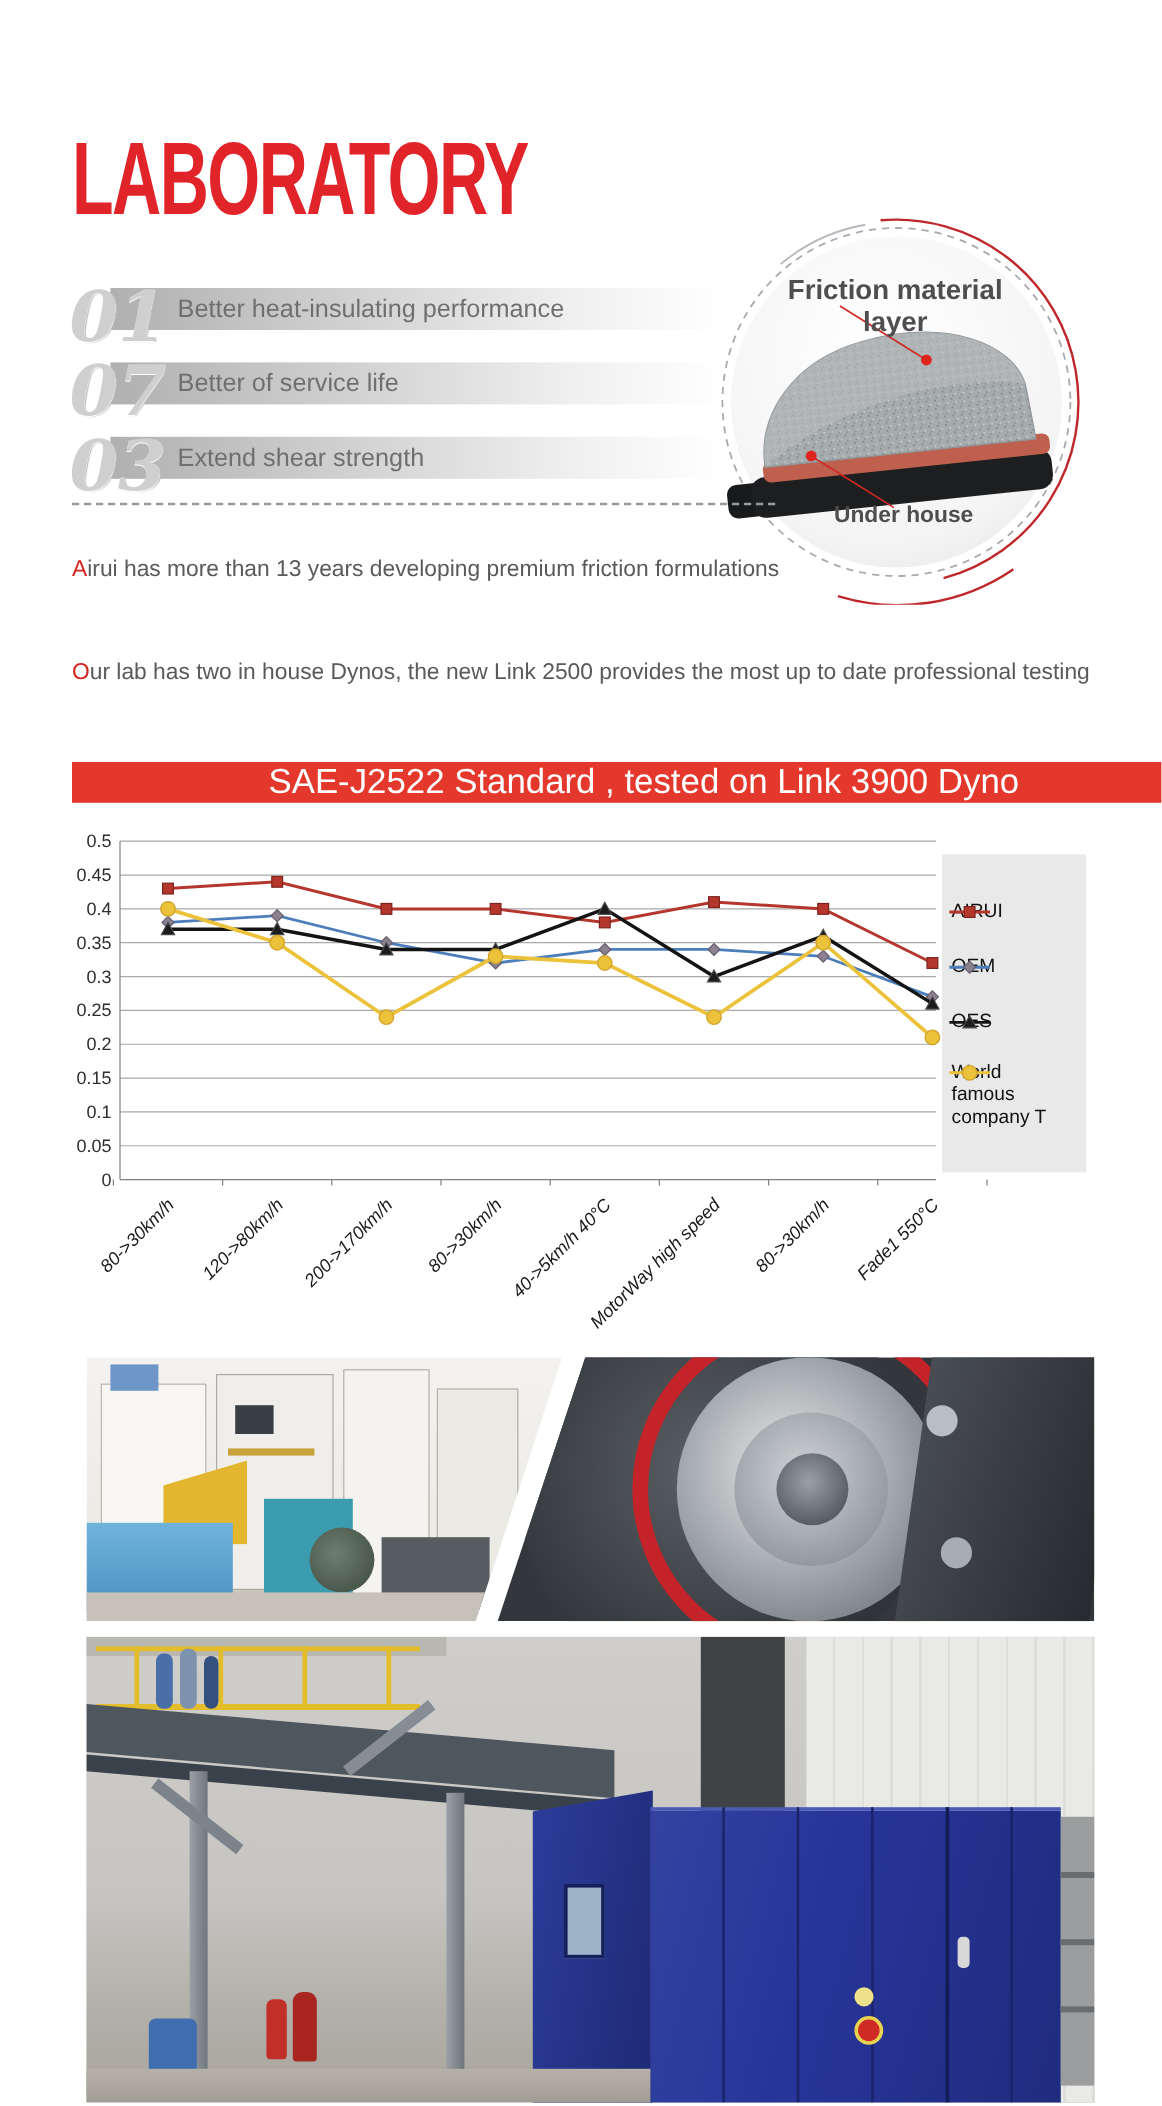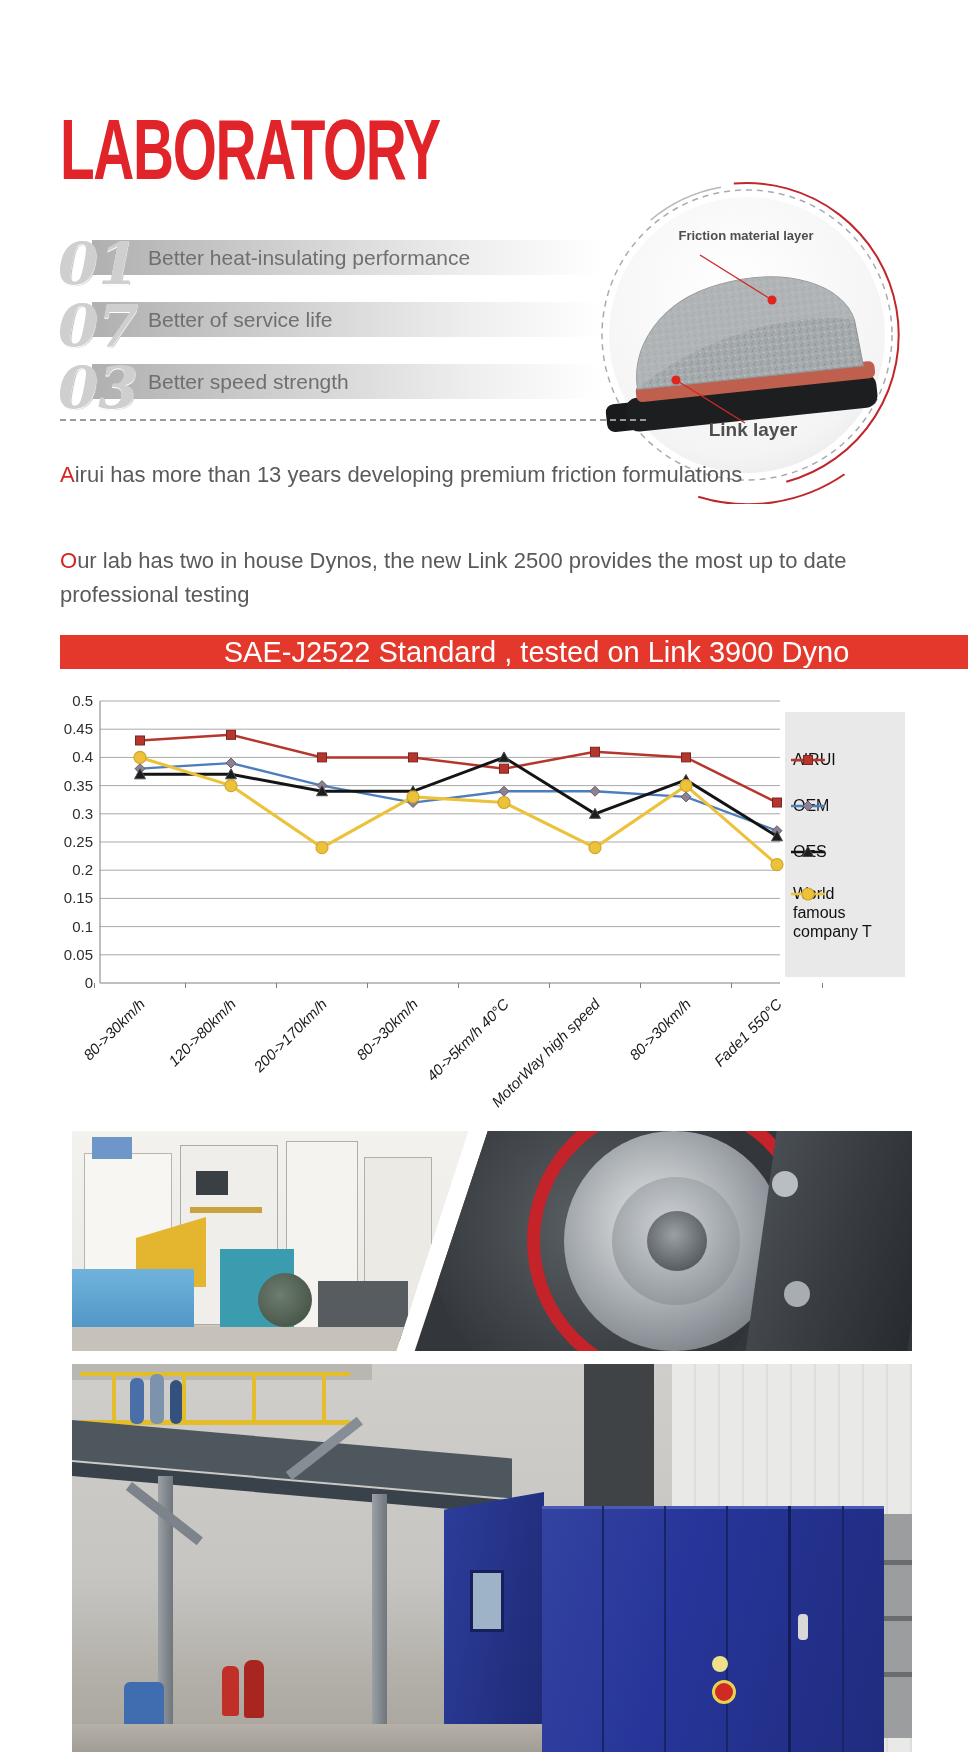--- a/index.html
+++ b/index.html
@@ -16,26 +16,26 @@
   .feature{position:absolute;left:58px;width:500px;height:58px;}
   .feature .num{position:absolute;left:0;top:-10px;font-family:"DejaVu Serif",serif;
     font-style:italic;font-weight:700;font-size:58px;color:#cfcfcf;text-shadow:0 1px 0 #fff,1px 1px 1px #bdbdbd;z-index:2;}
   .feature .bar{position:absolute;left:34px;top:0;width:453px;height:35px;line-height:35px;
     background:linear-gradient(to right,#b0b0b0 0%,#d6d6d6 45%,#efefef 75%,rgba(244,244,244,0) 100%);
     font-weight:400;font-size:21px;color:#6f6f6f;padding-left:56px;white-space:nowrap;}
 
   
   #pad-diagram{left:585px;top:152px;width:340px;height:352px;}
   .diagram-label{position:absolute;font-weight:700;color:#4e4e4e;text-align:center;}
-  #friction-label{left:640px;top:228px;width:212px;font-size:13px;}
+  #friction-label{left:640px;top:228px;width:212px;font-size:23px;}
   #under-label{left:668px;top:419px;width:170px;font-size:19px;}
 
   
   #dashed-sep{left:60px;top:419px;width:586px;border-top:2px dashed #9a9a9a;}
-  .para{position:absolute;left:60px;width:860px;margin:0;font-size:22px;line-height:34px;color:#5a5a5a;}
+  .para{position:absolute;left:60px;width:860px;margin:0;font-size:19px;line-height:34px;color:#5a5a5a;}
   .para .lead{color:#d42420;}
 
   
   #chart-banner{left:60px;top:635px;width:953px;height:34px;line-height:34px;background:#e5382c;
     color:#fff;text-align:center;font-size:29px;}
 
   
   #chart{left:62px;top:690px;width:843px;height:437px;}
   #chart svg{position:absolute;left:0;top:0;}
   #chart-legend{position:absolute;left:723px;top:22px;width:120px;height:265px;background:#e9e9e9;}
@@ -65,21 +65,21 @@
   <div class="feature" style="top:240px">
     <span class="num">01</span>
     <span class="bar">Better heat-insulating performance</span>
   </div>
   <div class="feature" style="top:302px">
     <span class="num">07</span>
     <span class="bar">Better of service life</span>
   </div>
   <div class="feature" style="top:364px">
     <span class="num">03</span>
-    <span class="bar">Better speed strength</span>
+    <span class="bar">Extend shear strength</span>
   </div>
 
   <svg id="pad-diagram" class="abs" width="340" height="352" viewBox="0 0 340 352">
     <defs>
       <radialGradient id="gCircle" cx="45%" cy="35%" r="75%">
         <stop offset="0%" stop-color="#ffffff"></stop>
           <stop offset="78%" stop-color="#f4f4f5"></stop>
           <stop offset="100%" stop-color="#e6e7e9"></stop>
       </radialGradient>
       <pattern id="speck" width="7" height="7" patternUnits="userSpaceOnUse">
@@ -101,21 +101,21 @@
       <rect x="28" y="136" width="240" height="17" rx="6" fill="#bf5f4d"></rect>
       <path d="M30,140 C28,96 62,54 122,44 C192,32 246,58 253,94 L257,140 Z" fill="url(#speck)" stroke="#8f9498" stroke-width="1"></path>
       <path d="M30,140 C28,96 62,54 122,44 C192,32 246,58 253,94 C200,76 90,96 30,140 Z" fill="#b9bdc0" opacity="0.55"></path>
     </g>
     <line x1="115" y1="103" x2="187" y2="148" stroke="#cf2a26" stroke-width="1.4"></line>
     <circle cx="187" cy="148" r="4.5" fill="#e0251f"></circle>
     <line x1="91" y1="228" x2="160" y2="271" stroke="#cf2a26" stroke-width="1.4"></line>
     <circle cx="91" cy="228" r="4.5" fill="#e0251f"></circle>
   </svg>
   <div id="friction-label" class="diagram-label">Friction material layer</div>
-  <div id="under-label" class="diagram-label">Link layer</div>
+  <div id="under-label" class="diagram-label">Under house</div>
 
   <div id="dashed-sep" class="abs"></div>
 
   <p class="para" style="top:458px">
     <span class="lead">A</span><span>irui  has more than 13 years developing premium friction formulations</span>
   </p>
   <p class="para" style="top:544px">
     <span class="lead">O</span><span>ur lab has two in house Dynos, the new Link 2500 provides the most up to date professional testing</span>
   </p>
 

